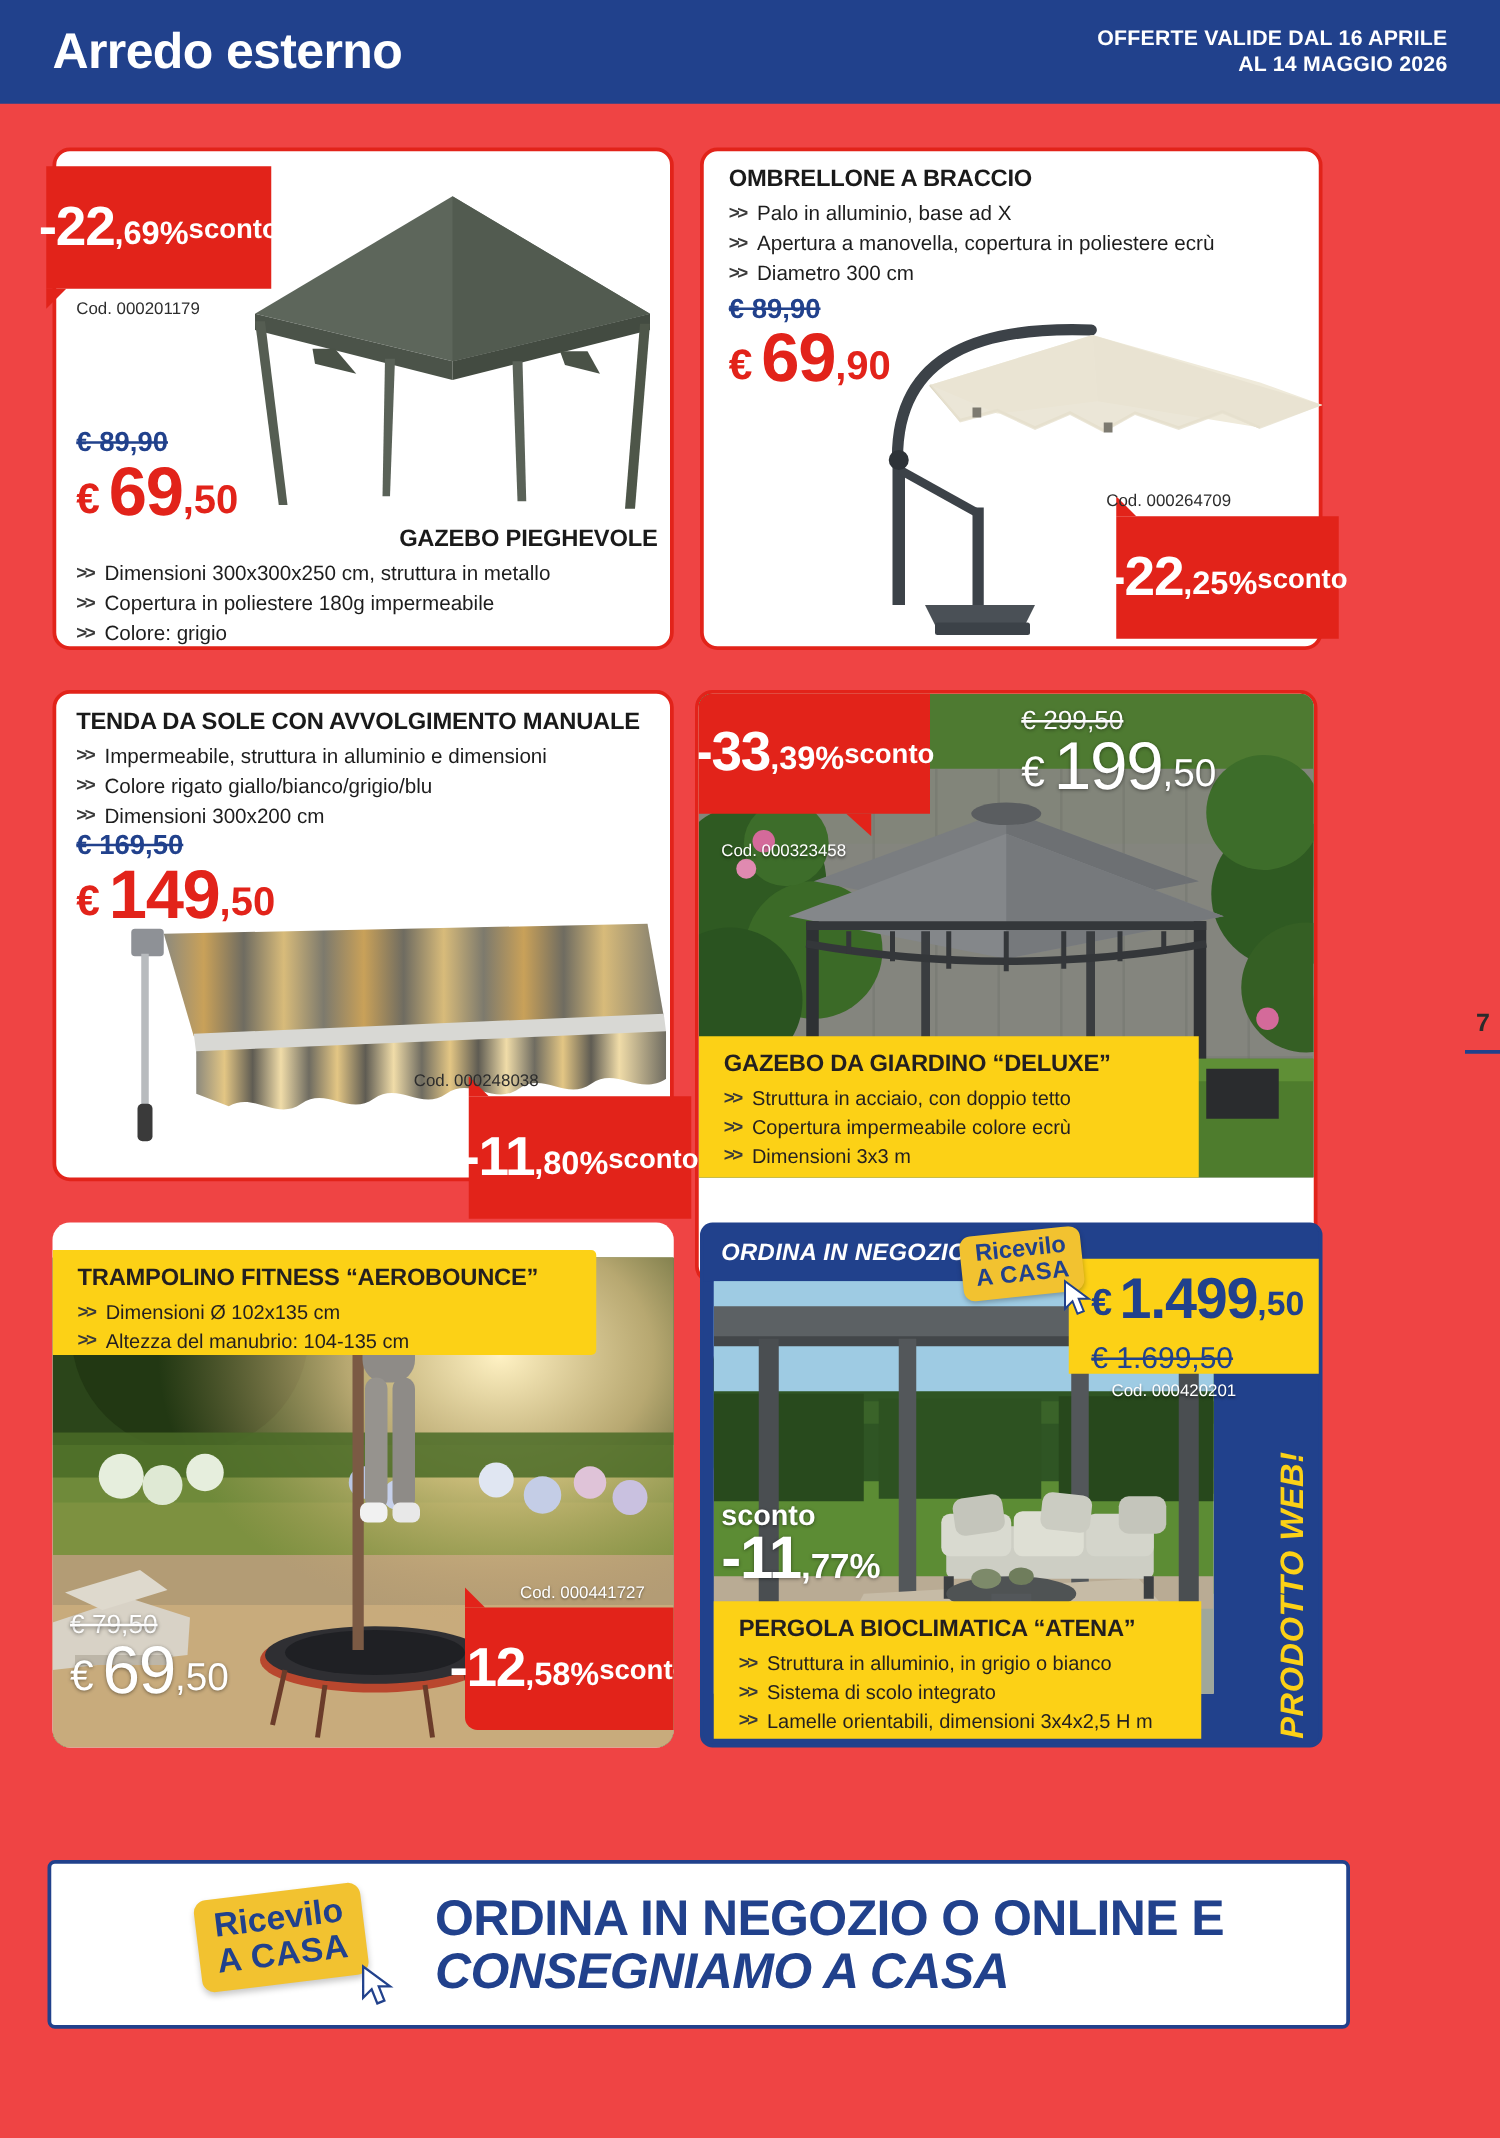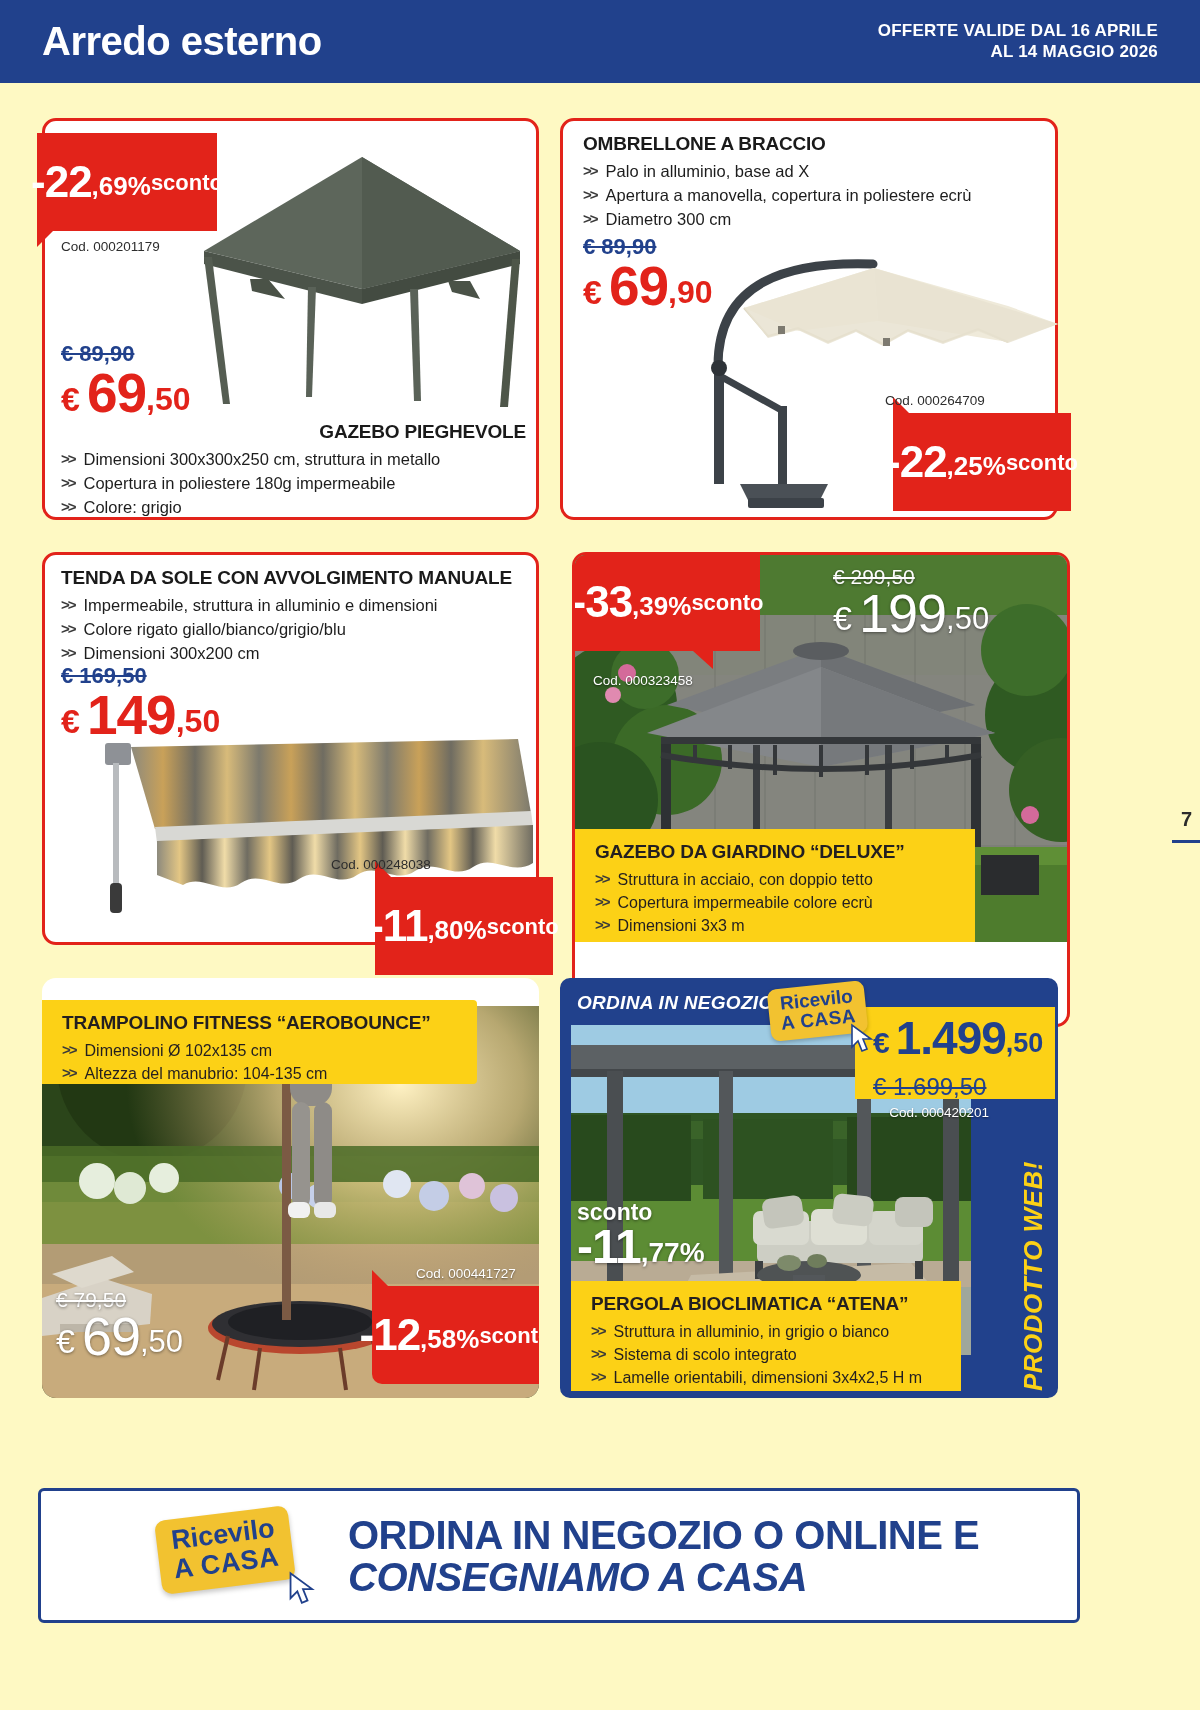--- a/index.html
+++ b/index.html
@@ -2,21 +2,21 @@
 <html><head>
 <meta charset="utf-8">
 <style>
   * { box-sizing: border-box; margin: 0; padding: 0; }
   html, body {
     width: 1200px; height: 1710px;
     font-family: "Liberation Sans", sans-serif;
     background: #ffffff;
     overflow: hidden;
   }
-  .page { position: relative; width: 1200px; height: 1710px; background:#fef9c3; }
+  .page { position: relative; width: 1200px; height: 1710px; background:#ef4444; }
 
   
   .header {
     position: absolute; left: 0; top: 0; width: 1200px; height: 83px;
     background: #21418c; color: #fff;
     display: flex; align-items: center; justify-content: space-between;
     padding: 0 42px;
   }
   .header-title {
     font-size: 40px; font-weight: bold; letter-spacing: -0.5px;
@@ -407,21 +407,21 @@
     <div class="disc-flag" style="left:330px; top:322px; width:178px; height:98px;">
       <div class="disc-main">
         <span class="disc-num">-11</span>
         <span class="disc-frac">,80%</span>
       </div>
       <div class="disc-sconto">sconto</div>
       <div class="tail-tl"></div>
     </div>
   </div>
 
-  <div class="card" style="left:572px; top:552px; width:498px; height:475px; overflow:hidden; border-color:#e2231a;">
+  <div class="card" style="left:556px; top:552px; width:498px; height:475px; overflow:hidden; border-color:#e2231a;">
 
     <div class="photo scene-garden" style="left:0; top:0; width:492px; height:387px;">
       <svg width="492" height="387" viewBox="0 0 492 387">
         <rect x="0" y="0" width="492" height="387" fill="#7d7f78"></rect>
         <rect x="0" y="0" width="492" height="120" fill="#4e7a31"></rect>
         <rect x="0" y="60" width="492" height="230" fill="#85867e" opacity="0.95"></rect>
         <g opacity="0.35" stroke="#6d6f68" stroke-width="2">
           <line x1="40" y1="60" x2="40" y2="300"></line>
             <line x1="90" y1="60" x2="90" y2="300"></line>
           <line x1="140" y1="60" x2="140" y2="300"></line>

